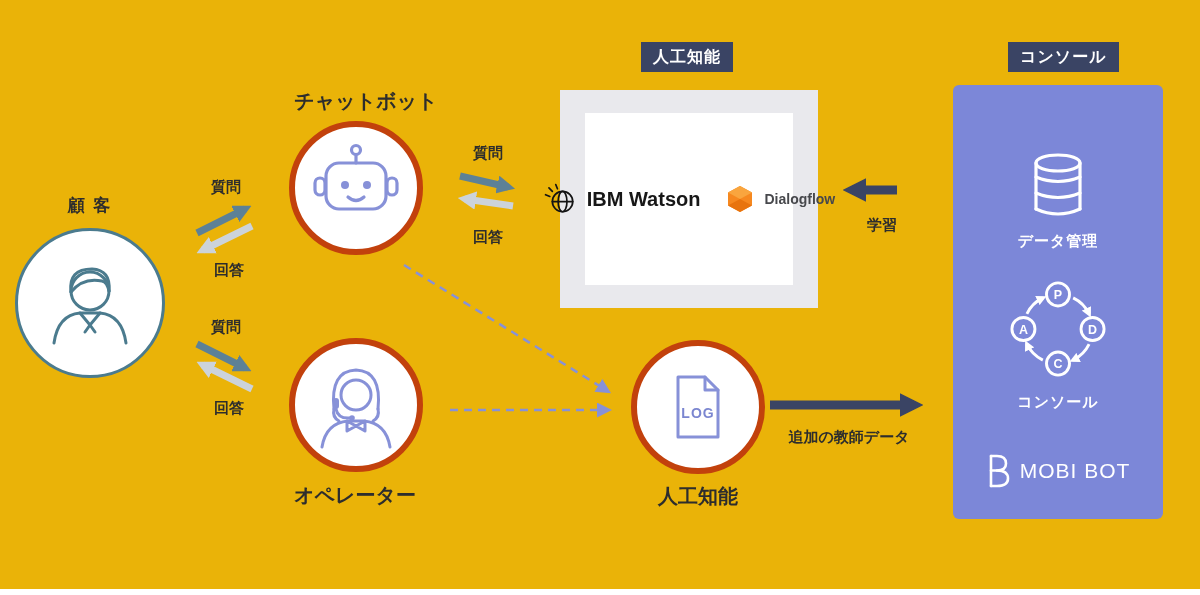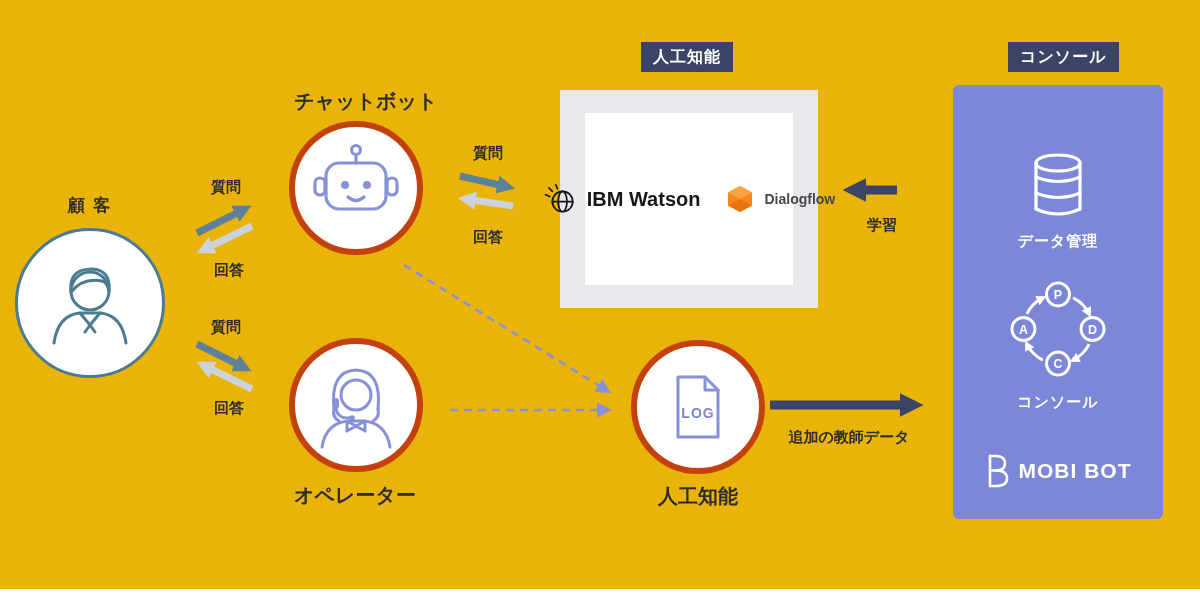--- a/index.html
+++ b/index.html
@@ -23,21 +23,21 @@
             display:flex;flex-direction:row;align-items:center;justify-content:center;gap:26px}
   .logo-row{display:flex;align-items:center;gap:10px}
   .watson-text{font-size:20px;font-weight:700;color:#171717;white-space:nowrap}
   .df-text{font-size:14px;font-weight:600;color:#47484c;white-space:nowrap}
 
   .console{position:absolute;left:953px;top:85px;width:210px;height:434px;background:#7c87d8;border-radius:6px}
   .console-txt{position:absolute;left:0;width:100%;text-align:center;color:#ffffff;font-size:15px;
                font-weight:700;letter-spacing:1px}
   .center-x{left:50%;transform:translateX(-50%)}
   .mobibot{position:absolute;left:0;top:368px;width:100%;display:flex;align-items:center;justify-content:center;
-           gap:8px;color:#ffffff;font-size:21px;font-weight:700;letter-spacing:1px}
+           gap:8px;color:#ffffff;font-size:21px;font-weight:400;letter-spacing:1px}
 </style>
 </head>
 <body>
 
 <div class="frame">
 
   <svg class="abs" style="left:0;top:0" width="1200" height="595">
     <defs>
       <marker id="mDark" viewBox="0 0 10 10" markerWidth="2.6" markerHeight="2.6" refX="6" refY="5" orient="auto">
         <path d="M0,0 L10,5 L0,10 Z" fill="#5d8196"></path>

